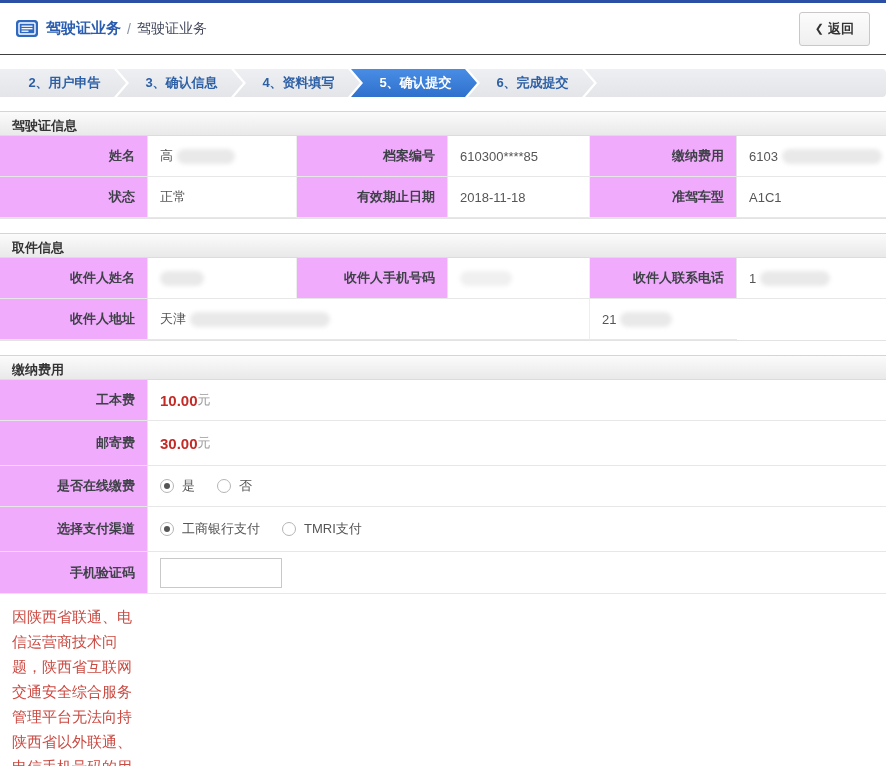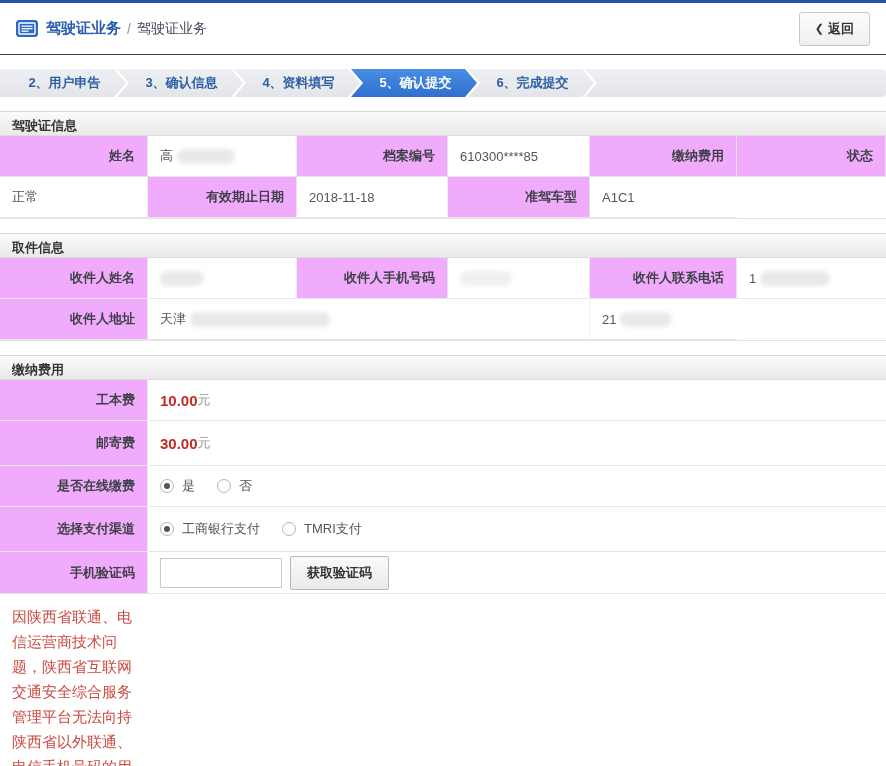--- a/index.html
+++ b/index.html
@@ -140,20 +140,24 @@
   <div class="sectitle">驾驶证信息</div>
   <div class="grid6">
     <div class="cell lbl">姓名</div>
     <div class="cell val">
       <span>高</span>
         <span class="redact mlsm" style="width:58px"></span>
     </div>
     <div class="cell lbl">档案编号</div>
     <div class="cell val">610300****85</div>
     <div class="cell lbl">缴纳费用</div>
+    <div class="cell val norb">
+      <span>6103</span>
+        <span class="redact mlsm" style="width:100px"></span>
+    </div>
 
     <div class="cell lbl">状态</div>
     <div class="cell val">正常</div>
     <div class="cell lbl">有效期止日期</div>
     <div class="cell val">2018-11-18</div>
     <div class="cell lbl">准驾车型</div>
     <div class="cell val norb">A1C1</div>
   </div>
 </div>
 
@@ -213,21 +217,20 @@
     <div class="cell val norb" style="min-height:45px">
       <span class="radio checked"></span>
       <span class="rlabel">工商银行支付</span>
       <span class="radio"></span>
       <span class="rlabel">TMRI支付</span>
     </div>
 
     <div class="cell lbl" style="min-height:42px">手机验证码</div>
     <div class="cell val norb" style="min-height:42px">
       <input class="codeinput" type="text" value="" style="">
-      <button class="codebtn">获取验证码</button>
     </div>
 
     <div class="cell val norb tallrow noticecell">
       <span class="notice">因陕西省联通、电信运营商技术问题，陕西省互联网交通安全综合服务管理平台无法向持陕西省以外联通、电信手机号码的用户发送短信,因此无法向此类用户提供陕西省交通管理业务的网上办理/预约等服务。请此类用户避免无谓操作！</span>
     </div>
   </div>
 </div>
 
 <div class="footer">
   <button class="bluebtn">上一步</button>

